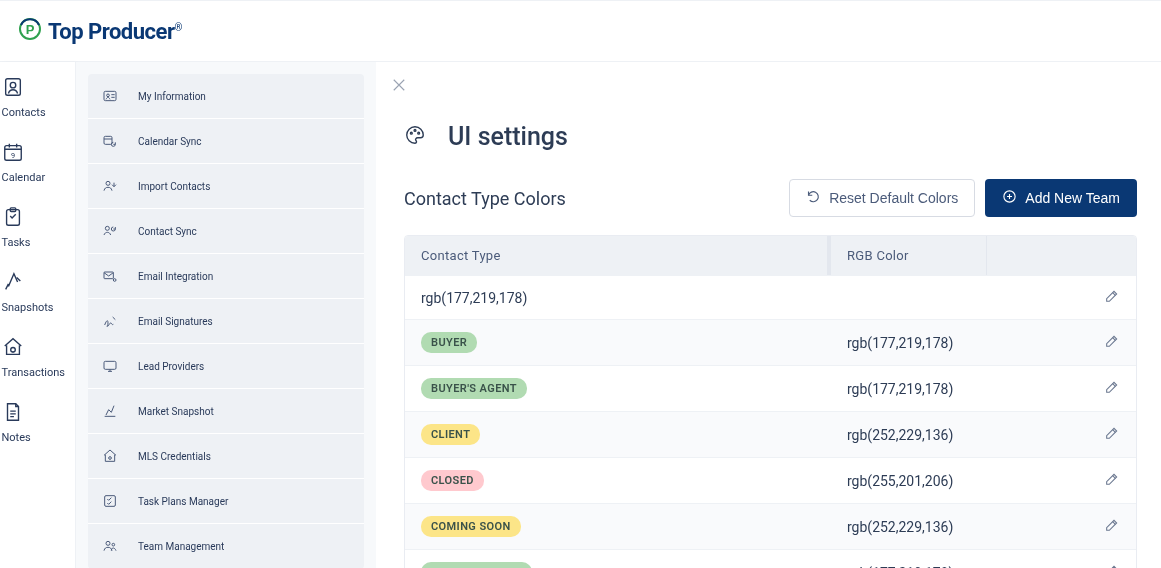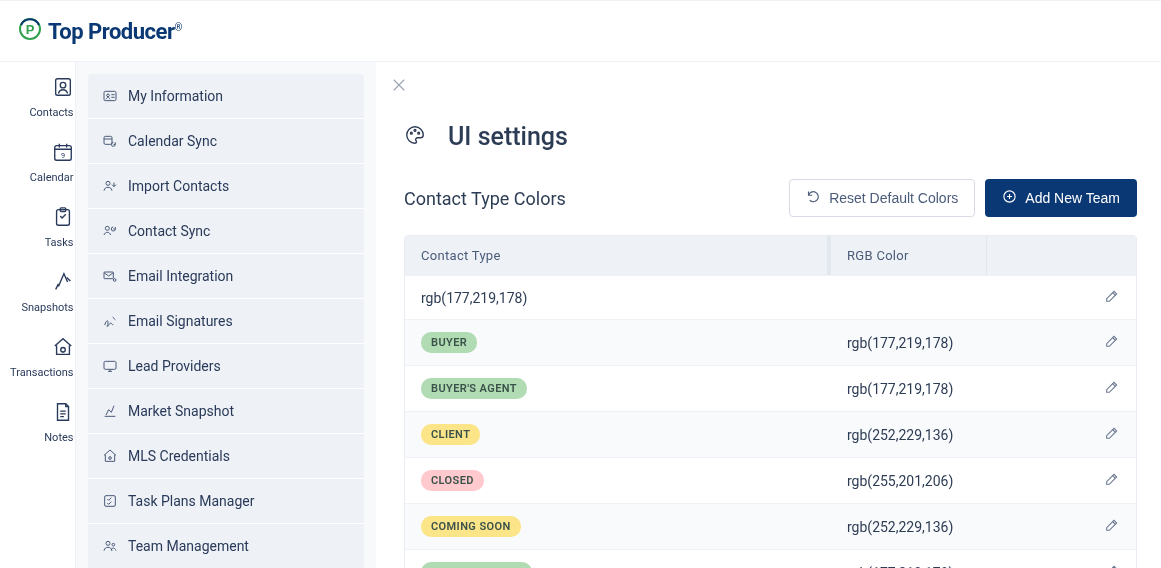--- a/index.html
+++ b/index.html
@@ -51,21 +51,21 @@
     flex-direction: column;
     align-items: center;
     padding-top: 14px;
     background: #fff;
     box-shadow: 2px 0 4px rgba(0,0,0,0.02);
   }
   .rail-item {
     width: 72px;
     display: flex;
     flex-direction: column;
-    align-items: flex-end;
+    align-items: flex-start;
     gap: 4px;
     margin-bottom: 22px;
     color: #293a5a;
     cursor: pointer;
   }
   .rail-item svg { stroke: #293a5a; }
   .rail-label {
     font-size: 11px;
     color: #293a5a;
   }
@@ -76,23 +76,23 @@
     background: #f7f9fb;
   }
   .side-list-inner {
     background: #eef1f5;
     border-radius: 4px;
     overflow: hidden;
   }
   .side-item {
     display: flex;
     align-items: center;
-    gap: 10px;
+    gap: 20px;
     padding: 14px 14px;
-    font-size: 14px;
+    font-size: 10px;
     color: #293a5a;
     border-bottom: 1px solid #fff;
     cursor: pointer;
   }
   .side-item svg { stroke:#4b5b7a; flex: 0 0 auto;}
   
   .main {
     flex: 1;
     padding: 18px 24px 0 28px;
     position: relative;

